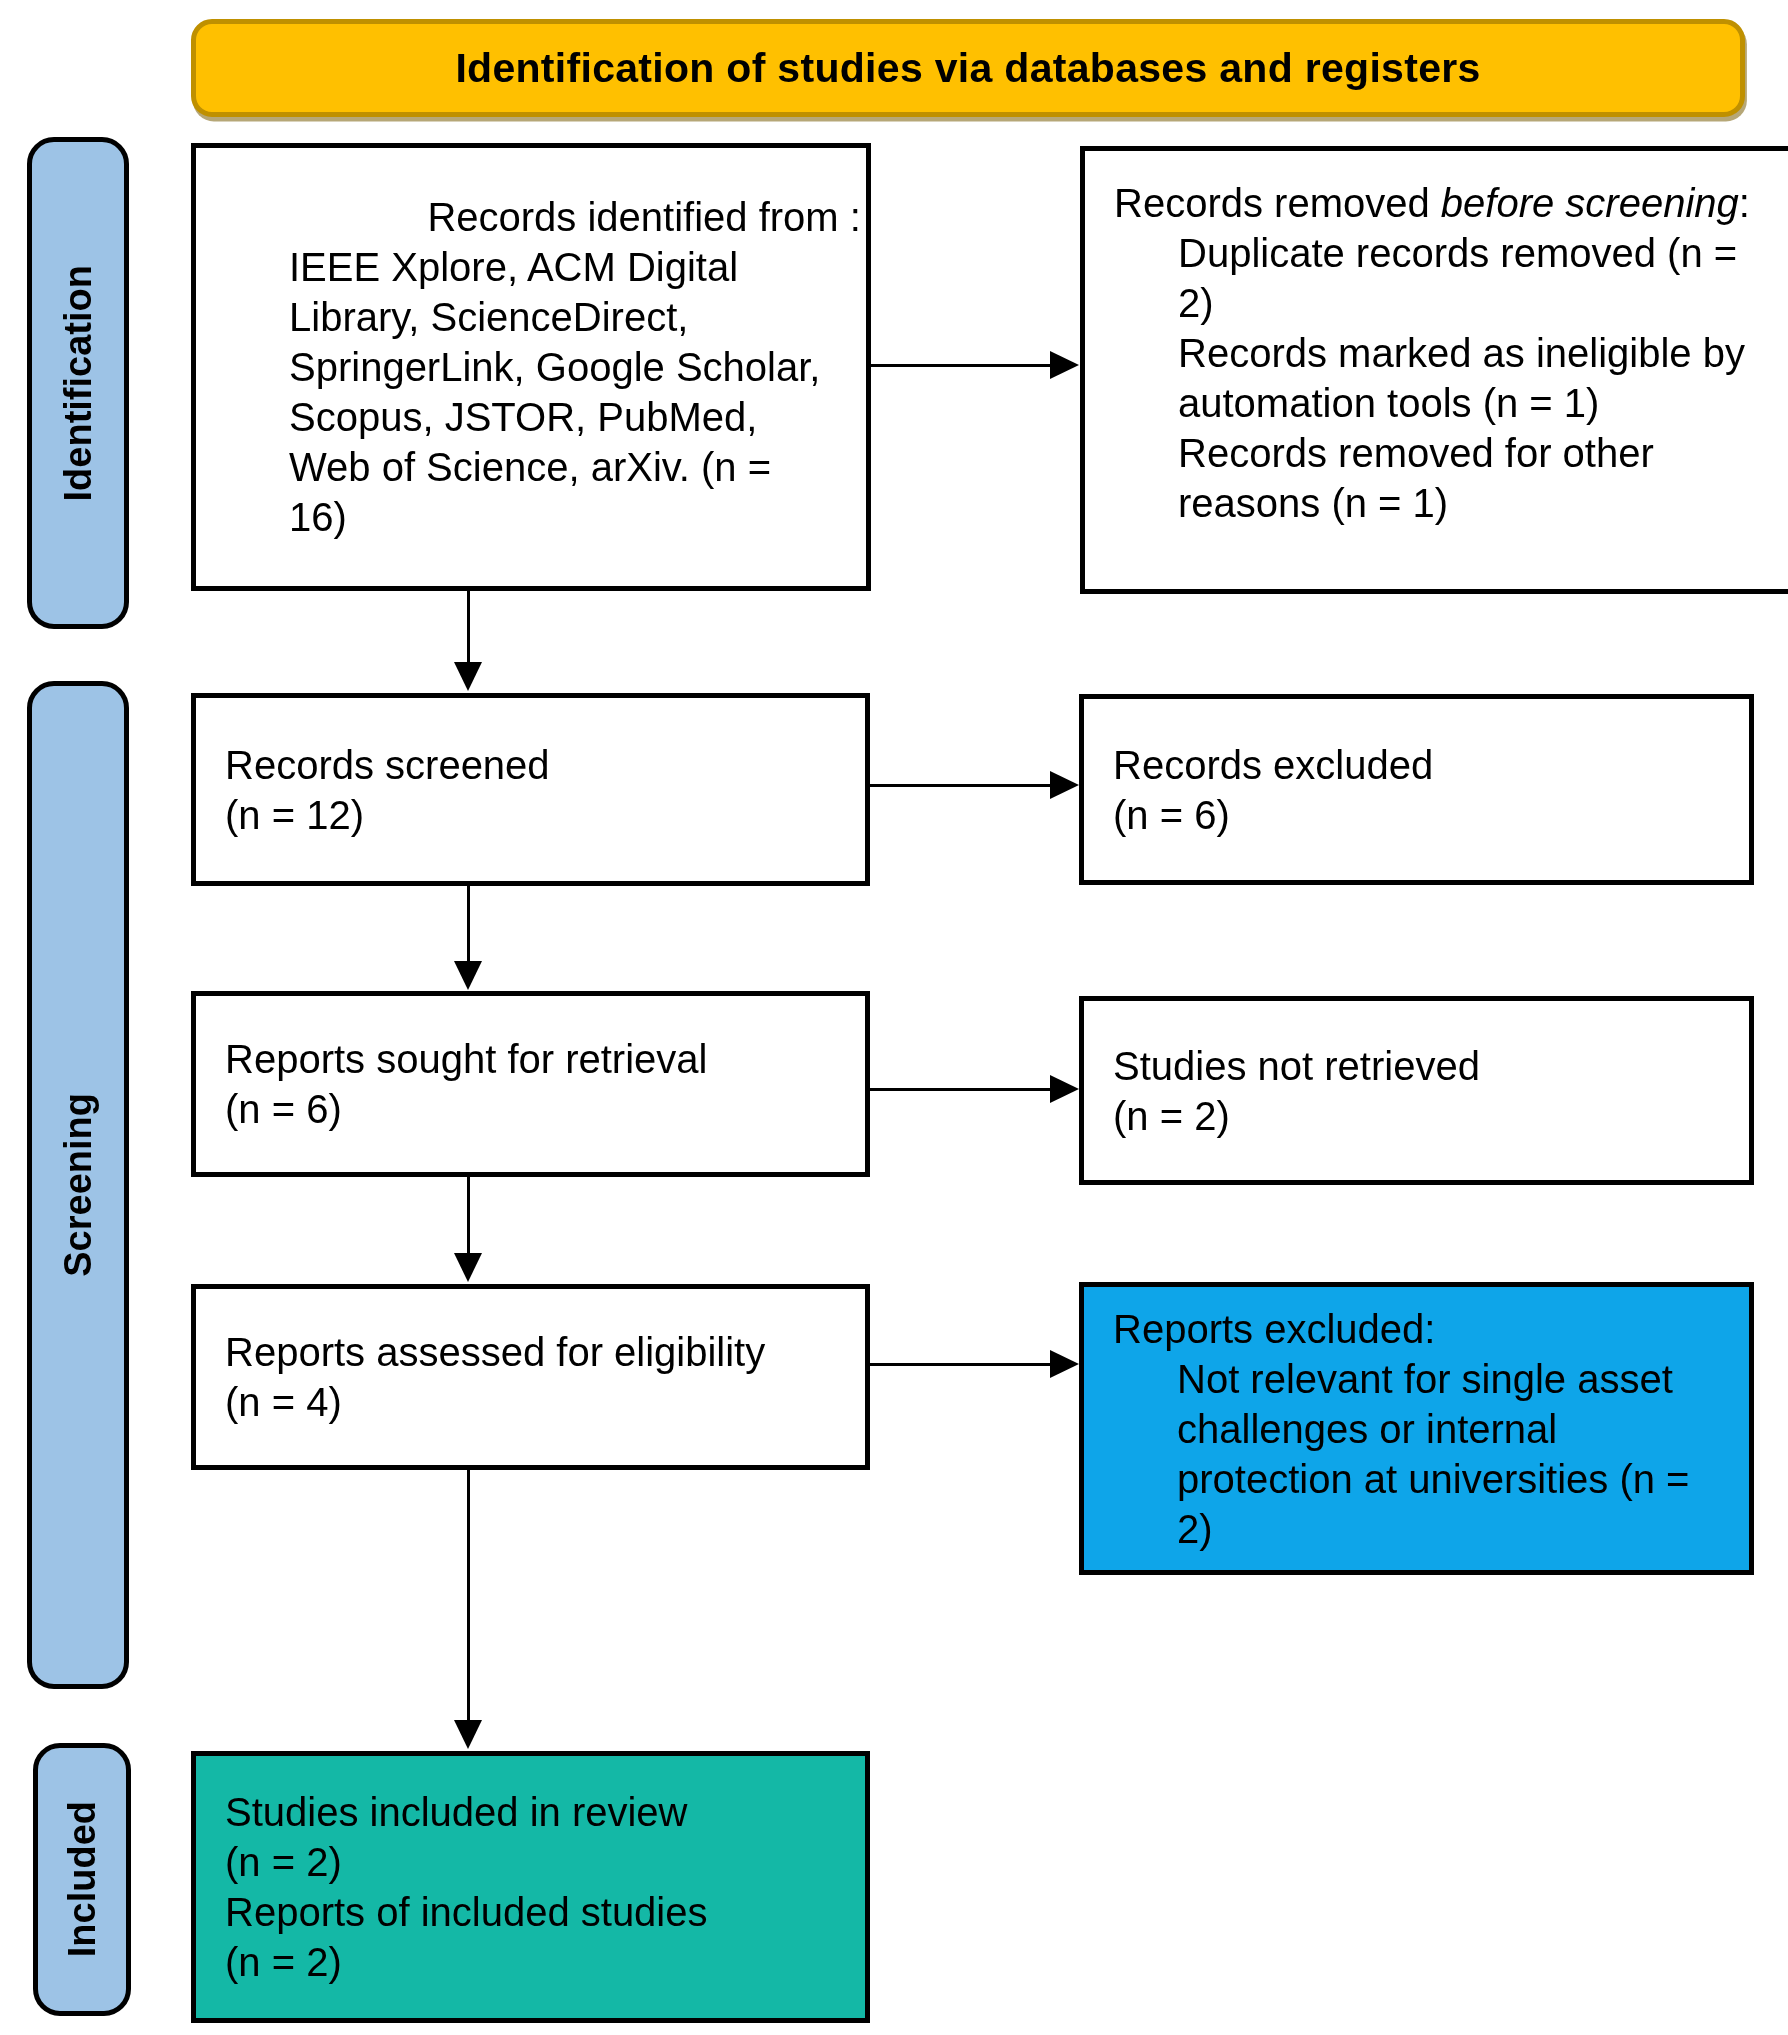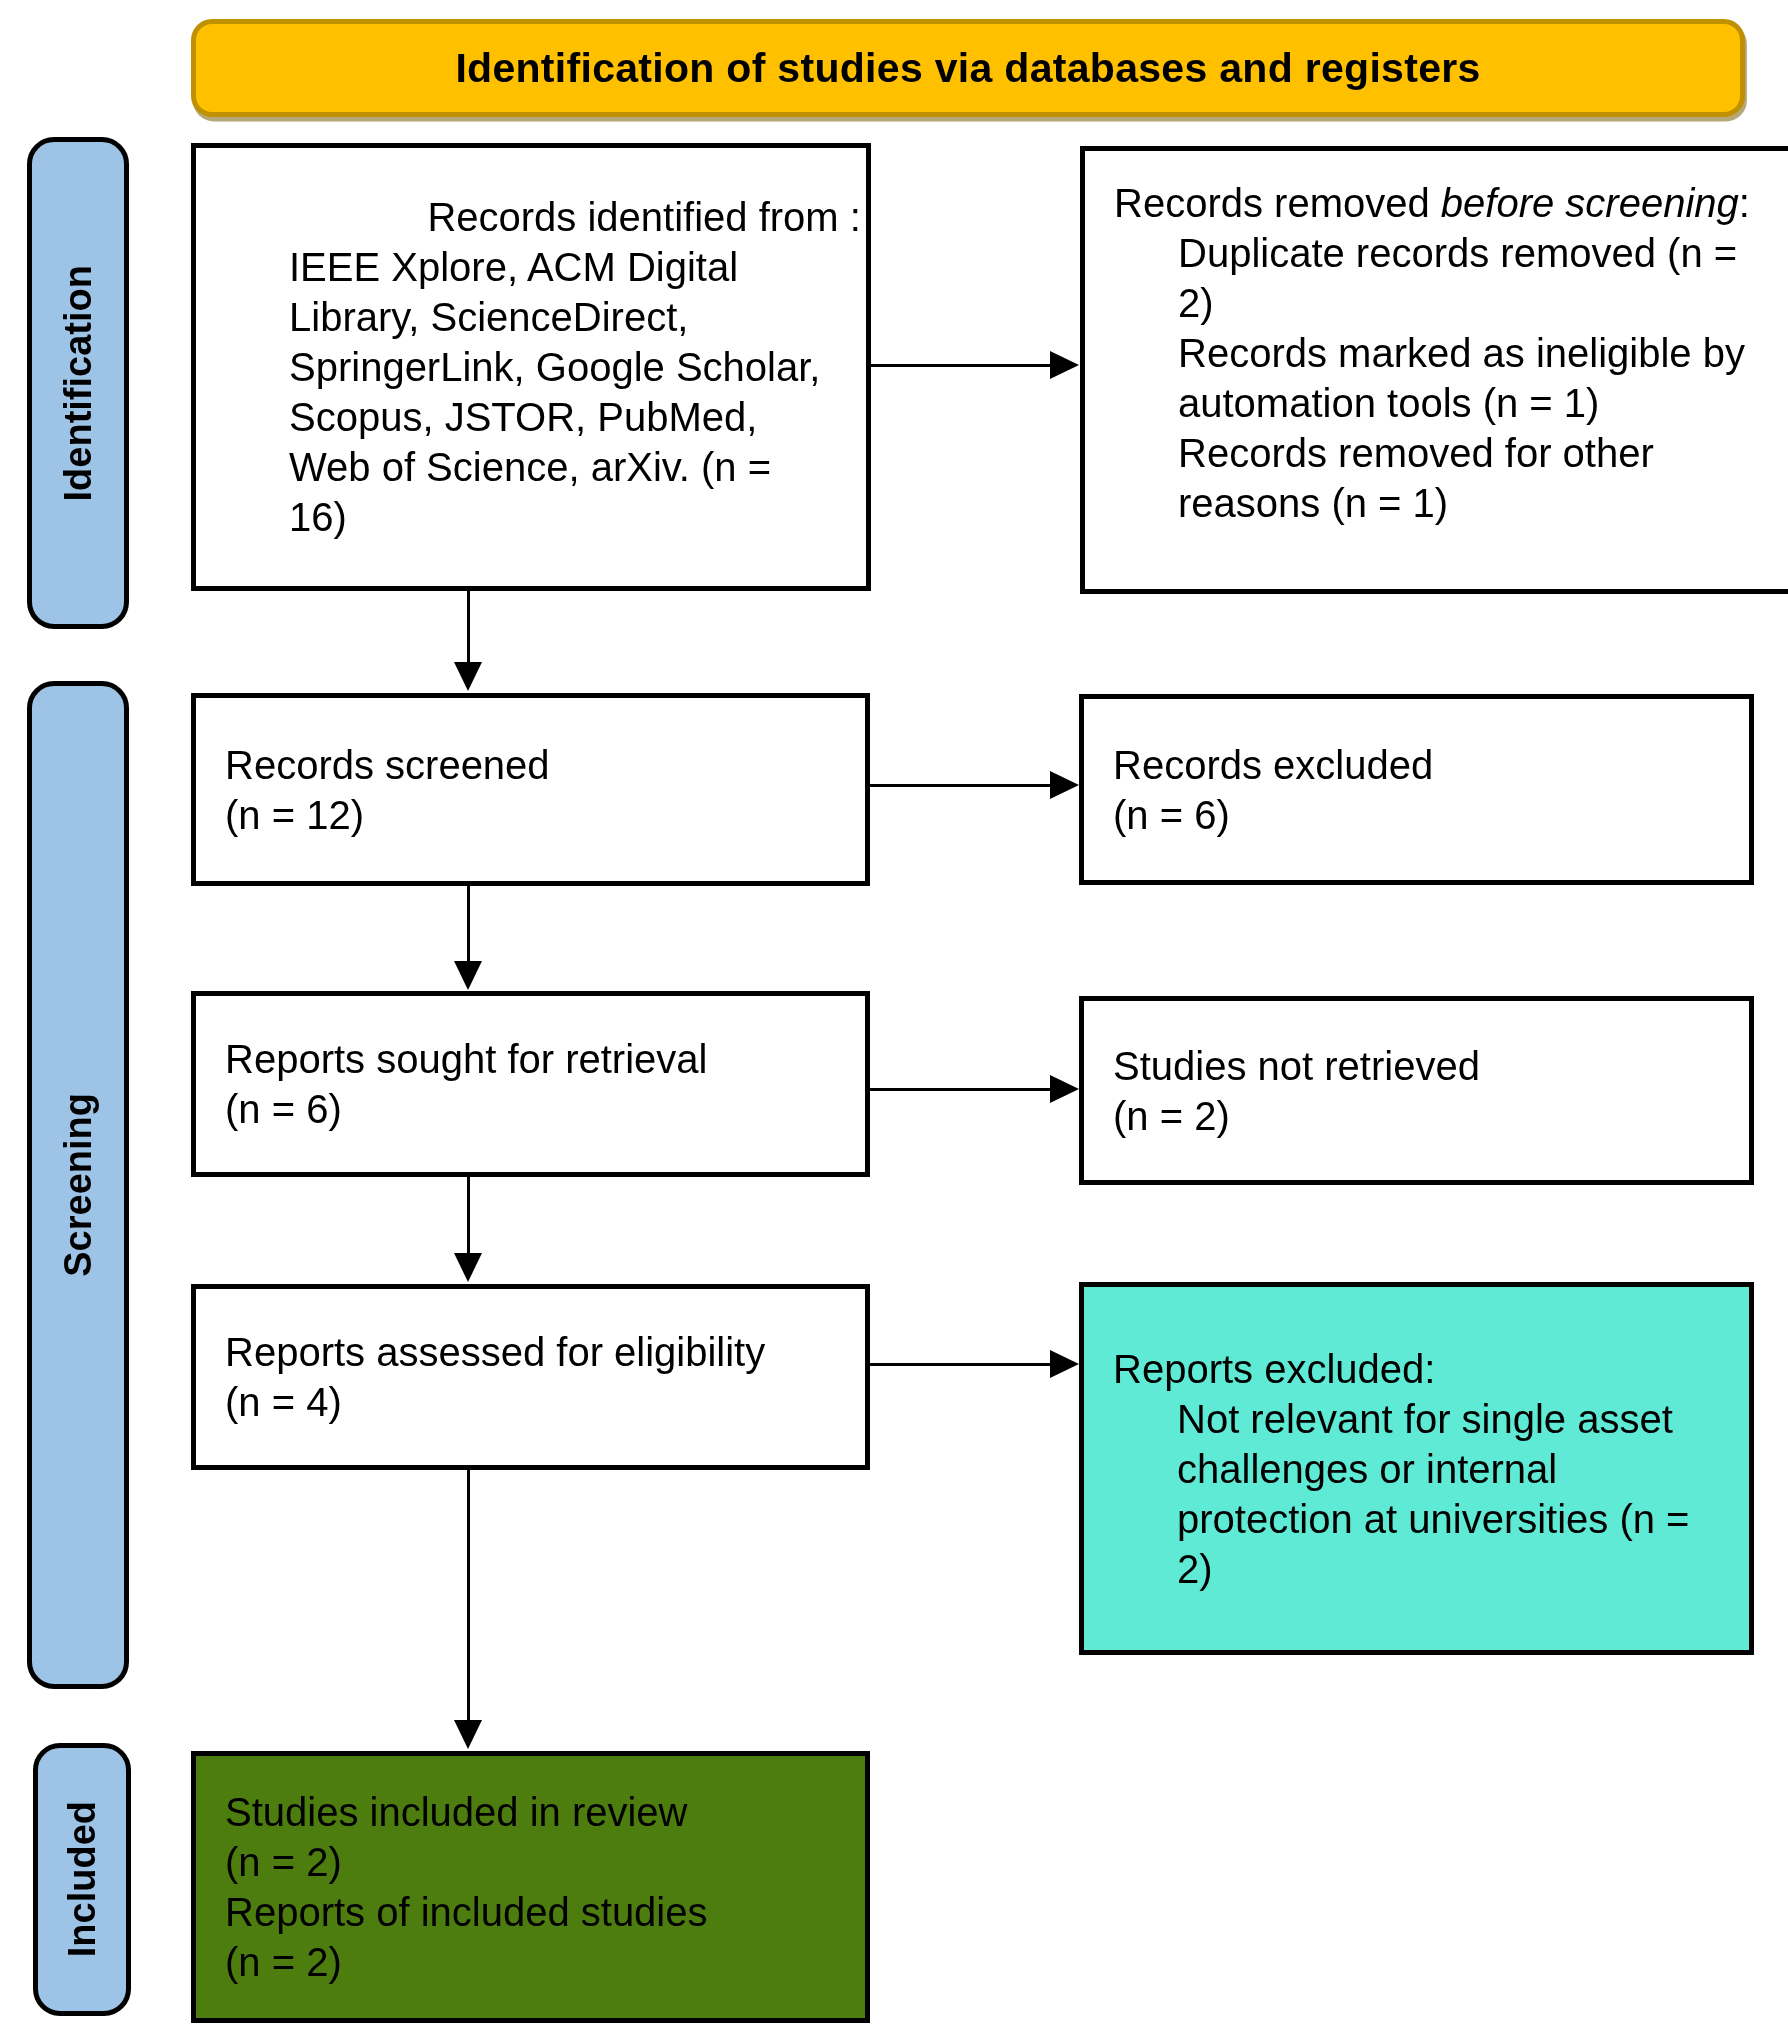--- a/index.html
+++ b/index.html
@@ -137,26 +137,26 @@
   <div class="fbox center" style="left: 1079px; top: 996px; width: 675px; height: 189px; border-color: rgb(0, 0, 0); background-color: rgb(255, 255, 255);">
     <div class="line">Studies not retrieved</div>
     <div class="line">(n = 2)</div>
   </div>
 
   <div class="fbox center" style="left: 191px; top: 1284px; width: 679px; height: 186px; border-color: rgb(0, 0, 0); background-color: rgb(255, 255, 255);">
     <div class="line">Reports assessed for eligibility</div>
     <div class="line">(n = 4)</div>
   </div>
 
-  <div class="fbox center" style="left: 1079px; top: 1282px; width: 675px; height: 373px; border-color: rgb(0, 0, 0); background-color: #5eead4;">
+  <div class="fbox center" style="left: 1079px; top: 1282px; width: 675px; height: 293px; border-color: rgb(0, 0, 0); background-color: #0ea5e9;">
     <div class="line flush">Reports excluded:</div>
     <div class="line indent">Not relevant for single asset challenges or internal protection at universities (n = 2)</div>
   </div>
 
-  <div class="fbox center" style="left: 191px; top: 1751px; width: 679px; height: 272px; border-color: rgb(0, 0, 0); background-color: #4d7c0f;">
+  <div class="fbox center" style="left: 191px; top: 1751px; width: 679px; height: 272px; border-color: rgb(0, 0, 0); background-color: #14b8a6;">
     <div class="line">Studies included in review</div>
     <div class="line">(n = 2)</div>
     <div class="line">Reports of included studies</div>
     <div class="line">(n = 2)</div>
   </div>
 
   <div class="arrow v" style="left:454px; top:591px; width:29px; height:100px;">
     <div class="shaft" style="height:75px;"></div>
       <div class="head"></div>
   </div>

